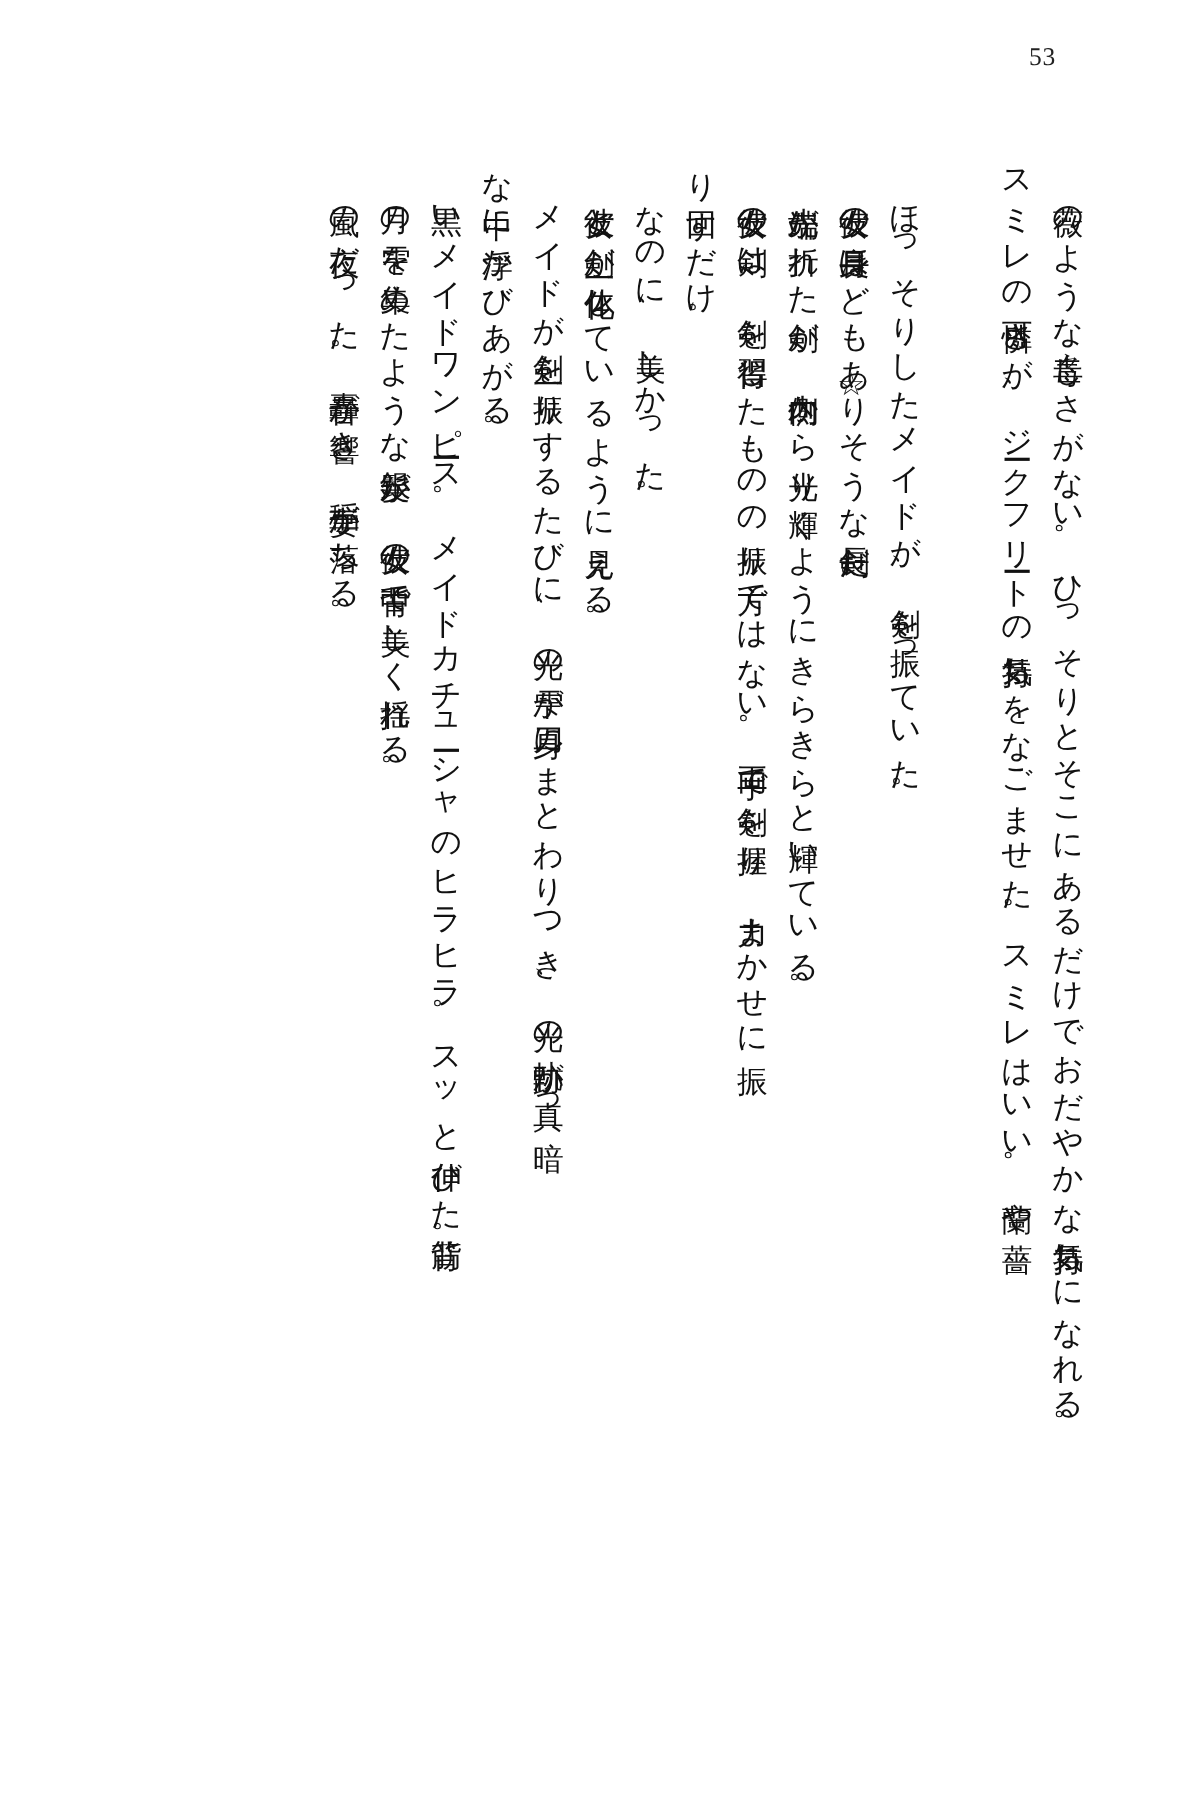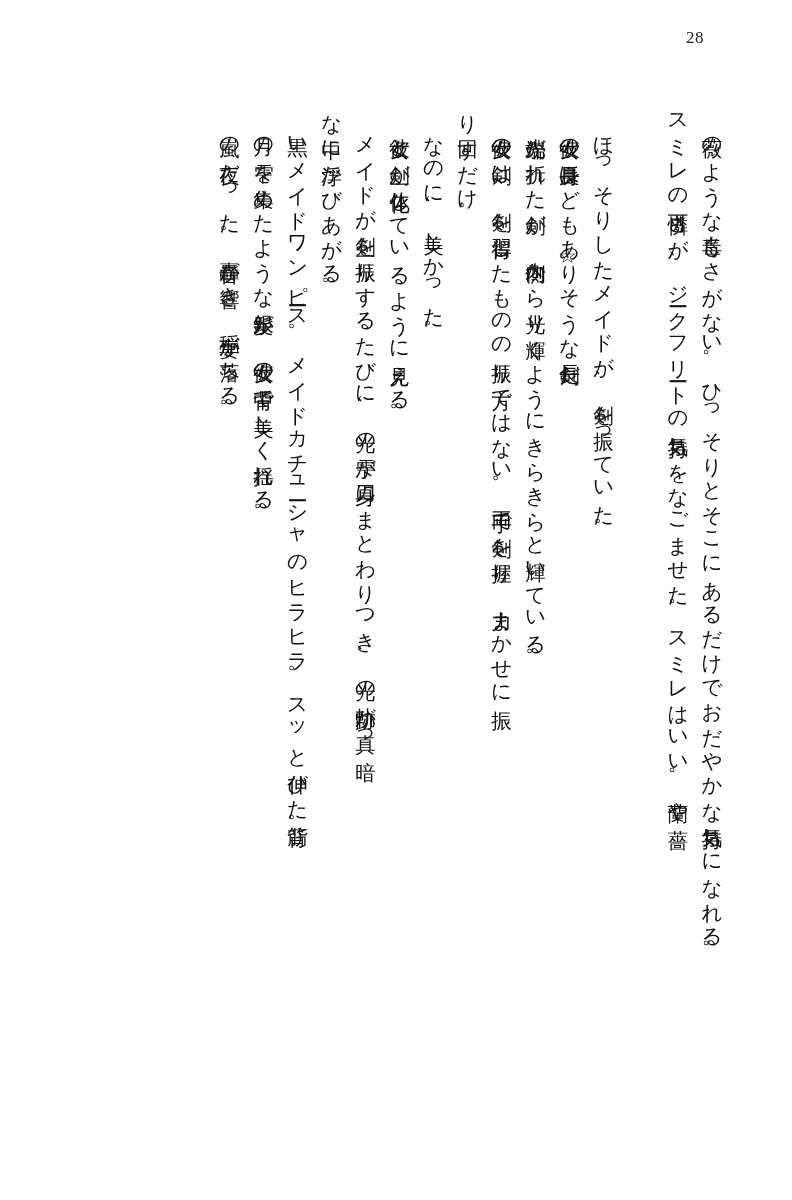--- a/index.html
+++ b/index.html
@@ -66,21 +66,21 @@
     font-size: 21px;
     color: #1a1a1a;
     line-height: 1;
   }
 </style>
 </head>
 <body>
 
 <div class="page">
 
-  <div class="page-number">28</div>
+  <div class="page-number">53</div>
 
   <div class="ornament">☆</div>
 
   <div class="text-block">
     <div class="column indent">薇のような毒々しさがない。ひっそりとそこにあるだけでおだやかな気持ちになれる。</div>
     <div class="column">スミレの可憐さが、ジークフリートの気持ちをなごませた。スミレはいい。蘭や薔</div>
     <div class="column"></div>
     <div class="column"></div>
     <div class="column"></div>
     <div class="column indent">ほっそりしたメイドが、剣を振っていた。</div>

